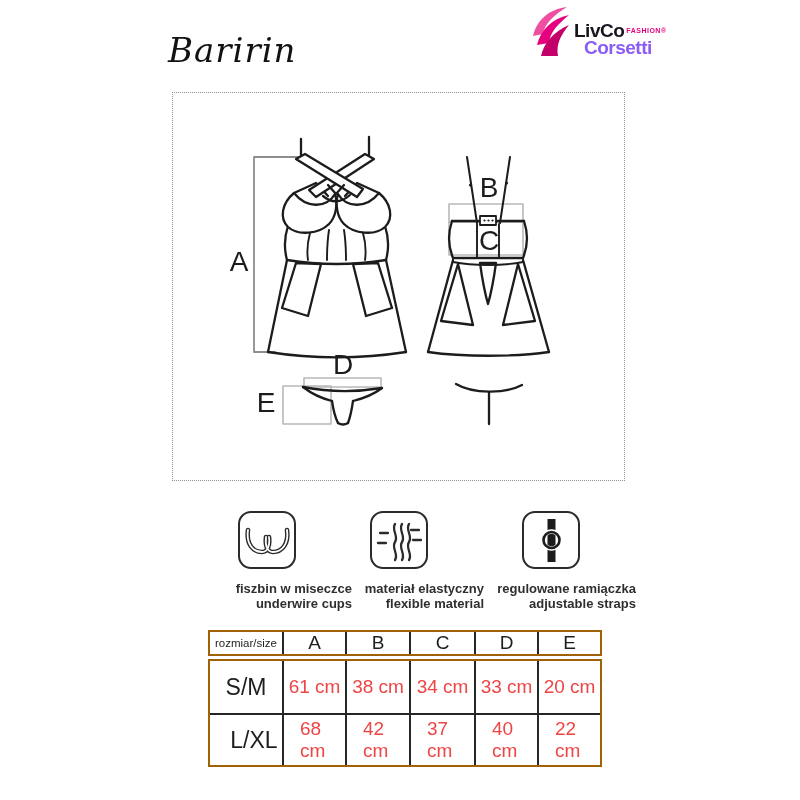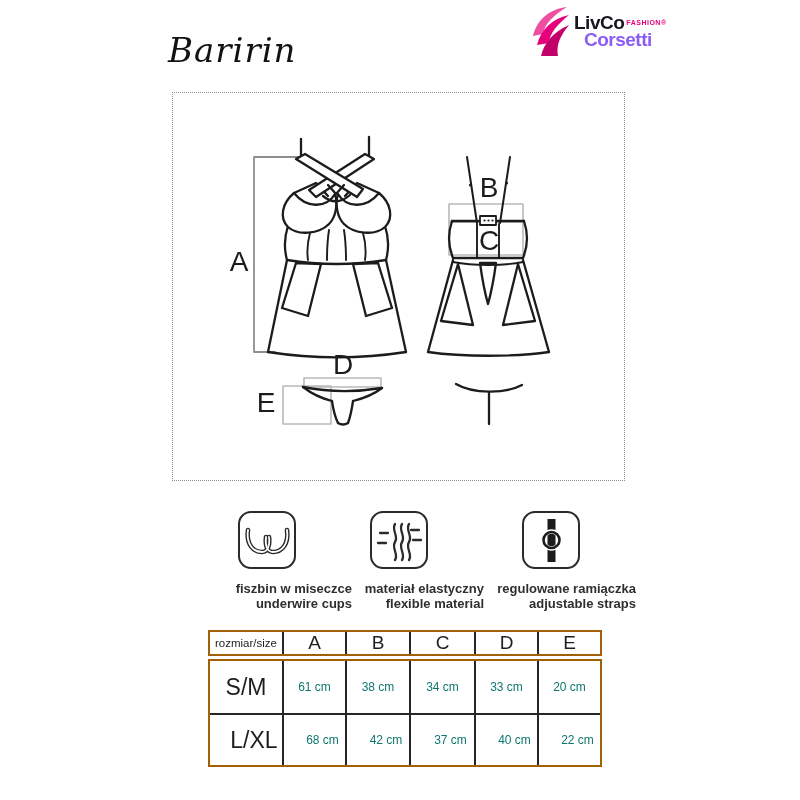--- a/index.html
+++ b/index.html
@@ -5,21 +5,21 @@
   html,body{margin:0;padding:0;background:#fff;}
   .page{position:relative;width:800px;height:800px;background:#ffffff;overflow:hidden;
         font-family:"Liberation Sans",sans-serif;color:#222;}
 
   
   .product-title{position:absolute;left:168px;top:30px;font-family:"DejaVu Serif",serif;
         font-style:italic;font-size:34px;color:#121212;letter-spacing:1px;}
 
   
   .logo{position:absolute;left:531px;top:5px;display:flex;align-items:flex-start;}
-  .logo-text{margin-left:1px;margin-top:8px;line-height:1;}
+  .logo-text{margin-left:1px;margin-top:16px;line-height:1;}
   .logo-row1{display:flex;align-items:flex-start;}
   .livco{font-size:19px;font-weight:bold;color:#17161f;letter-spacing:-0.5px;}
   .fashion{font-size:7px;font-weight:bold;color:#e5007d;margin-left:2px;margin-top:6px;letter-spacing:0.5px;}
   .corsetti{font-size:19px;font-weight:bold;color:#8b5cf6;letter-spacing:-0.5px;margin-left:10px;margin-top:-2px;}
 
   
   .panel{position:absolute;left:172px;top:92px;width:451px;height:387px;border:1px dotted #8e8e8e;}
   .panel svg{position:absolute;left:0;top:0;}
   .meas-letter{font-family:"Liberation Sans",sans-serif;font-size:28px;fill:#1c1c1c;font-weight:400;}
 
@@ -34,21 +34,21 @@
   .st-head,.st-body{display:grid;grid-template-columns:72px 63px 64px 65px 63px 63px;
         width:394px;box-sizing:border-box;border:2px solid #a16207;background:#fff;}
   .st-head{height:26px;}
   .st-body{margin-top:3px;grid-auto-rows:52px;}
   .st-cell{display:flex;align-items:center;justify-content:center;border-left:2px solid #262626;}
   .st-cell.first{border-left:none;}
   .st-cell.rowtop{border-top:2px solid #262626;padding-left:16px;}
   .st-size-label{font-size:11.5px;color:#1e1e1e;}
   .st-col-letter{font-size:19px;color:#1e1e1e;}
   .st-row-size{font-size:23px;color:#1e1e1e;}
-  .st-value{font-size:12px;color:#0f766e;}
+  .st-value{font-size:19px;color:#ef4444;}
 </style>
 </head>
 <body>
 
 <div class="page">
 
   <div class="product-title">Baririn</div>
 
   <div class="logo">
     <span>

